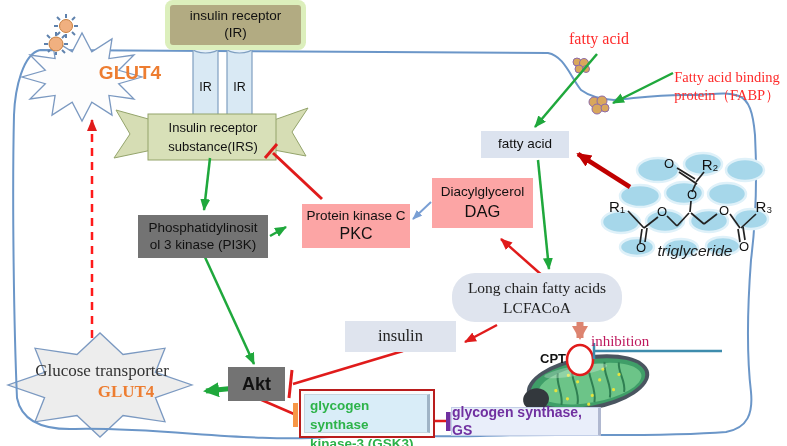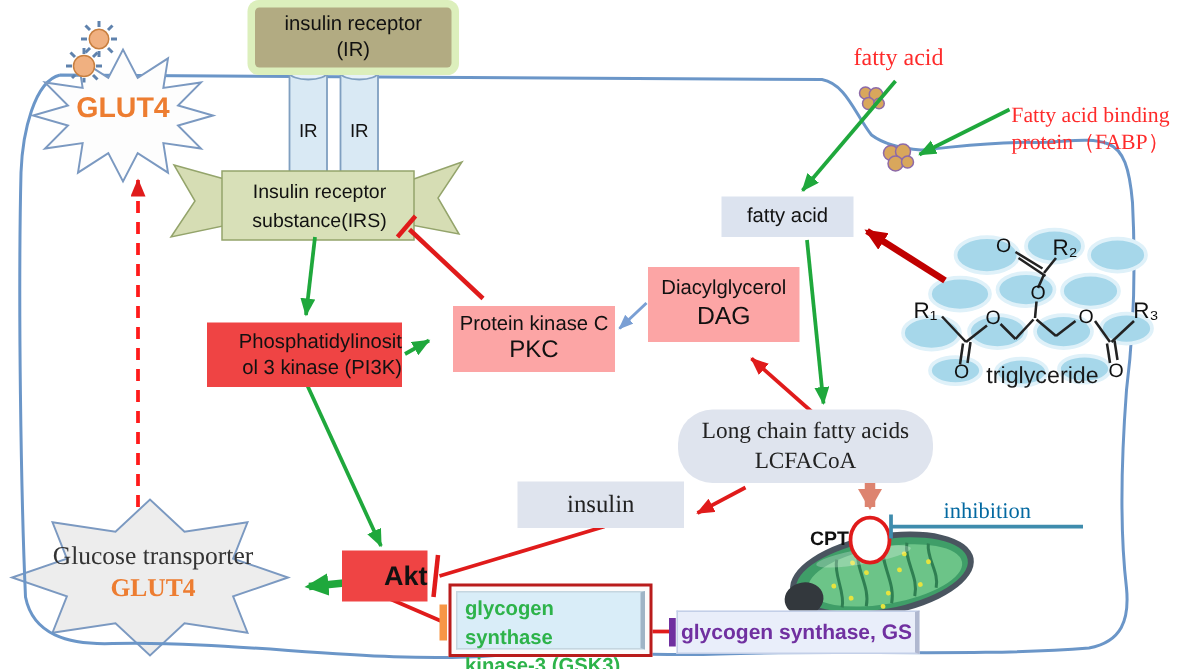--- a/index.html
+++ b/index.html
@@ -4,25 +4,25 @@
 <style>
   html,body{margin:0;padding:0;background:#fff;}
   #canvas{position:relative;width:787px;height:446px;background:#ffffff;overflow:hidden;
           font-family:"Liberation Sans",sans-serif;}
   svg{position:absolute;left:0;top:0;}
   .lbl{position:absolute;box-sizing:border-box;}
   .center{text-align:center;}
   .serif{font-family:"Liberation Serif",serif;}
   .box{position:absolute;box-sizing:border-box;display:flex;flex-direction:column;
        align-items:center;justify-content:center;line-height:1.25;}
-  .olive{background:#ef4444;align-items:flex-end;}
+  .olive{background:#737373;}
   .blue{background:#fca5a5;}
   .grayblue{background:#dfe4ee;}
   .redtxt{color:#fe2b2b;}
-  .orangetxt{color:#ed7d31;}
+  .orangetxt{color:#ed7d31;margin-left:48px;}
 </style>
 </head>
 <body>
 
 <div id="canvas">
 
 <svg width="787" height="446" viewBox="0 0 787 446">
   <defs>
     <marker id="ag" markerUnits="userSpaceOnUse" markerWidth="16" markerHeight="14" refX="11" refY="5" orient="auto">
           <path d="M0,0 L12,5 L0,10 z" fill="#1fa83c"></path>
@@ -256,38 +256,38 @@
 </div>
 
 <div class="lbl" style="left:299px;top:389px;width:136px;height:49px;border:2px solid #b91c1c;background:#fdfbfb;padding:3px;">
   <div style="background:#d9edf8;border:1px solid #c5d6e0;border-right:3px solid #9fb4c6;height:100%;box-sizing:border-box;
               padding:1px 5px;font-size:13.5px;font-weight:bold;line-height:19px;color:#2db34a;">
     <span>glycogen synthase</span><br>
     <span>kinase-3 (GSK3)</span>
   </div>
 </div>
 
-<div class="box" style="left:451px;top:407px;width:162px;height:29px;background:#e9eefa;border:1px solid #c3cfe8;
-            border-right:3px solid #b0b8d0;font-size:14px;font-weight:bold;color:#7030a0;text-align:center;">
+<div class="box" style="left:451px;top:407px;width:150px;height:29px;background:#e9eefa;border:1px solid #c3cfe8;
+            border-right:3px solid #b0b8d0;font-size:14px;font-weight:bold;color:#7030a0;">
   <span>glycogen synthase, GS</span>
 </div>
 
 <div class="lbl center serif" style="left:16px;top:360px;width:172px;font-size:17px;line-height:21px;color:#333;">
   <span>Glucose transporter</span><br>
   <span class="orangetxt" style="font-weight:bold;">GLUT4</span>
 </div>
 
 <div class="lbl center serif redtxt" style="left:560px;top:30px;width:78px;font-size:16px;">fatty acid</div>
 
 <div class="lbl center serif redtxt" style="left:668px;top:52px;width:118px;font-size:14.5px;line-height:18px;margin-top:16px;">
   <span>Fatty acid binding</span><br>
   <span>protein（FABP）</span>
 </div>
 
-<div class="lbl center" style="left:647px;top:242px;width:96px;font-size:15.5px;color:#1a1a1a;">triglyceride</div>
-
-
-<div class="lbl serif" style="left:629px;top:333px;width:64px;font-size:15px;color:#0369a1;">inhibition</div>
+<div class="lbl center" style="left:647px;top:242px;width:96px;font-size:15.5px;color:#1a1a1a;font-style:italic;">triglyceride</div>
+
+
+<div class="lbl serif" style="left:591px;top:333px;width:64px;font-size:15px;color:#be185d;">inhibition</div>
 
 <div class="lbl" style="left:540px;top:351px;width:32px;font-size:13px;font-weight:600;color:#111;">CPT</div>
 
 
 </div>
 
 </body></html>

